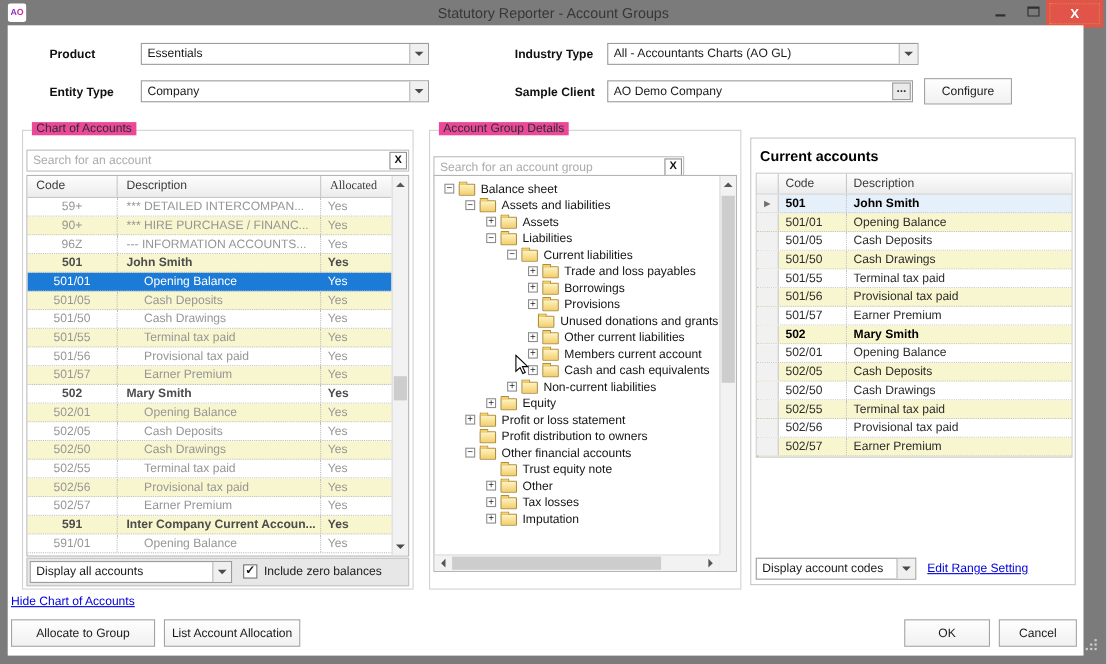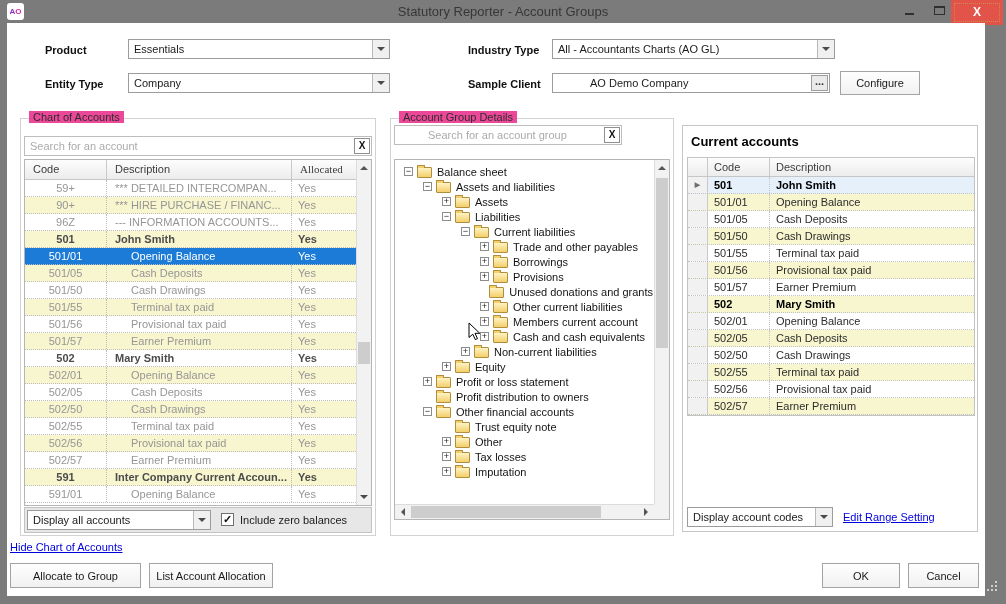--- a/index.html
+++ b/index.html
@@ -154,21 +154,21 @@
         </span>
     </div>
     <div class="flabel" style="left:38px;top:55px;">Entity Type</div>
     <div class="combo" style="left:121px;top:50px;width:262px;">
       <span class="val">Company</span>
       <span class="cbtn">
           <span class="tri-down"></span>
         </span>
     </div>
     <div class="flabel" style="left:461px;top:55px;">Sample Client</div>
-    <div class="textbox" style="left:545px;top:50px;width:278px;padding-left:32px;">
+    <div class="textbox" style="left:545px;top:50px;width:278px;">
       <span class="val">AO Demo Company</span>
       <span class="dotsbtn">...</span>
     </div>
     <div class="button" style="left:833px;top:48px;width:80px;height:24px;">Configure</div>
 
     <div class="groupbox" style="left:13px;top:95px;width:356px;height:418px;">
       <span class="gb-label">Chart of Accounts</span>
     </div>
     <div class="searchbox" style="left:17px;top:113px;width:348px;">
       <input type="text" placeholder="Search for an account" style="">
@@ -314,21 +314,21 @@
           </span>
       </div>
       <span class="checkbox" style="left:196px;top:5px;">✓</span>
       <span style="position:absolute;left:215px;top:6px;color:#1a1a1a;">Include zero balances</span>
     </div>
     <span class="link" style="left:3px;top:518px;">Hide Chart of Accounts</span>
 
     <div class="groupbox" style="left:383px;top:95px;width:284px;height:418px;">
       <span class="gb-label">Account Group Details</span>
     </div>
-    <div class="searchbox" style="left:387px;top:102px;width:228px;padding-left:28px;">
+    <div class="searchbox" style="left:387px;top:119px;width:228px;">
       <input type="text" placeholder="Search for an account group" style="">
       <span class="clearbtn">X</span>
     </div>
     <div class="tree" style="left:387px;top:136px;width:276px;height:361px;">
       <div class="tcontent">
 
           <div class="tnode">
             <span class="tindent" style="width: 6px;"></span>
             <span class="exp minus"></span>
             <span class="folder"></span>
@@ -360,21 +360,21 @@
             <span class="tindent" style="width: 63px;"></span>
             <span class="exp minus"></span>
             <span class="folder"></span>
             <span>Current liabilities</span>
           </div>
 
           <div class="tnode">
             <span class="tindent" style="width: 82px;"></span>
             <span class="exp plus"></span>
             <span class="folder"></span>
-            <span>Trade and other payables</span>
+            <span>Trade and loss payables</span>
           </div>
 
           <div class="tnode">
             <span class="tindent" style="width: 82px;"></span>
             <span class="exp plus"></span>
             <span class="folder"></span>
             <span>Borrowings</span>
           </div>
 
           <div class="tnode">

